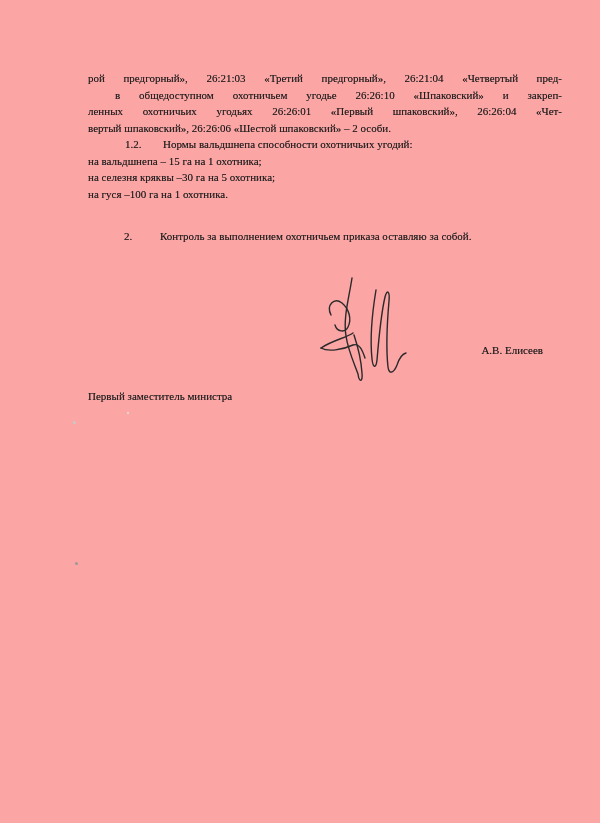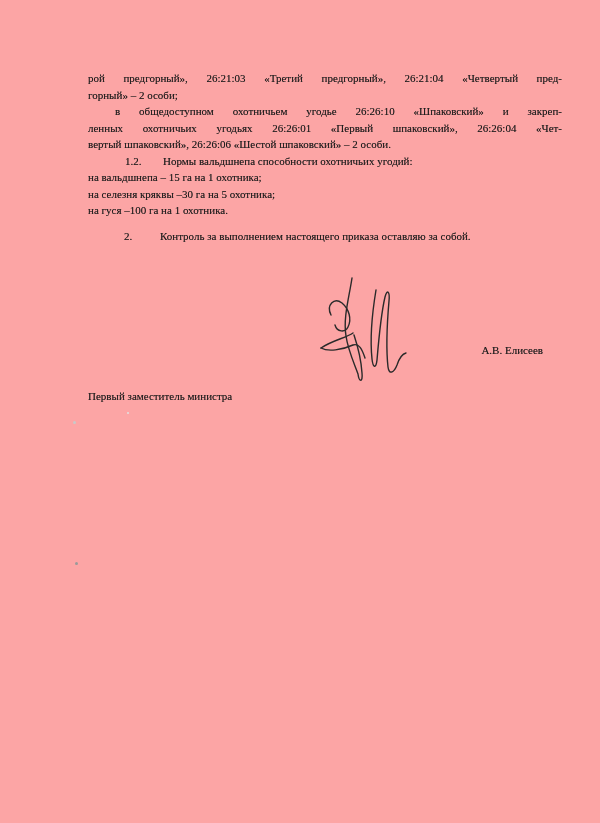--- a/index.html
+++ b/index.html
@@ -58,32 +58,31 @@
   .speck-2 { left: 75px;  top: 562px; width: 3px; height: 3px; background: #9a9a9a; }
   .speck-3 { left: 127px; top: 412px; width: 2px; height: 2px; background: #e2e2e2; }
 </style>
 </head>
 <body>
 
 <div class="page">
 
   <div class="textcol" style="top:70px">
     <div class="line j">рой предгорный», 26:21:03 «Третий предгорный», 26:21:04 «Четвертый пред-</div>
-    <div class="line">горный» – 2 особи;</div>
     <div class="line j indent-p">в общедоступном охотничьем угодье 26:26:10 «Шпаковский» и закреп-</div>
     <div class="line j">ленных охотничьих угодьях 26:26:01 «Первый шпаковский», 26:26:04 «Чет-</div>
     <div class="line">вертый шпаковский», 26:26:06 «Шестой шпаковский» – 2 особи.</div>
     <div class="line"><span class="num num-12">1.2.</span><span>Нормы вальдшнепа способности охотничьих угодий:</span></div>
     <div class="line">на вальдшнепа – 15 га на 1 охотника;</div>
     <div class="line">на селезня кряквы –30 га на 5 охотника;</div>
     <div class="line">на гуся –100 га на 1 охотника.</div>
   </div>
 
   <div class="textcol" style="top:228px">
-    <div class="line"><span class="num num-item">2.</span><span>Контроль за выполнением настоящего приказа оставляю за собой.</span></div>
+    <div class="line"><span class="num num-item">2.</span><span>Контроль за выполнением охотничьем приказа оставляю за собой.</span></div>
   </div>
 
 
   <svg class="signature-svg" width="100" height="120" viewBox="0 0 100 120" fill="none" stroke="#2a2a2a" stroke-width="1.4" stroke-linecap="round">
     <path d="M37,8 C34,28 28,48 31,66 C33,80 39,93 43,104 C44,112 48,113 47,103 C46,88 42,74 39,65"></path>
     <path d="M16,45 C11,35 19,27 27,33 C34,39 37,49 33,57 C30,63 22,62 20,55"></path>
     <path d="M6,78 C18,70 31,68 38,63"></path>
     <path d="M6,78 C13,82 27,80 38,75 C44,73 47,79 50,88"></path>
     <path d="M61,20 C57,44 55,70 57,89 C58,98 61,99 62,90 C64,66 66,44 70,27 C72,19 75,21 74,31 C72,54 71,79 73,97 C74,105 79,103 82,95 C84,89 87,84 91,83"></path>
   </svg>

